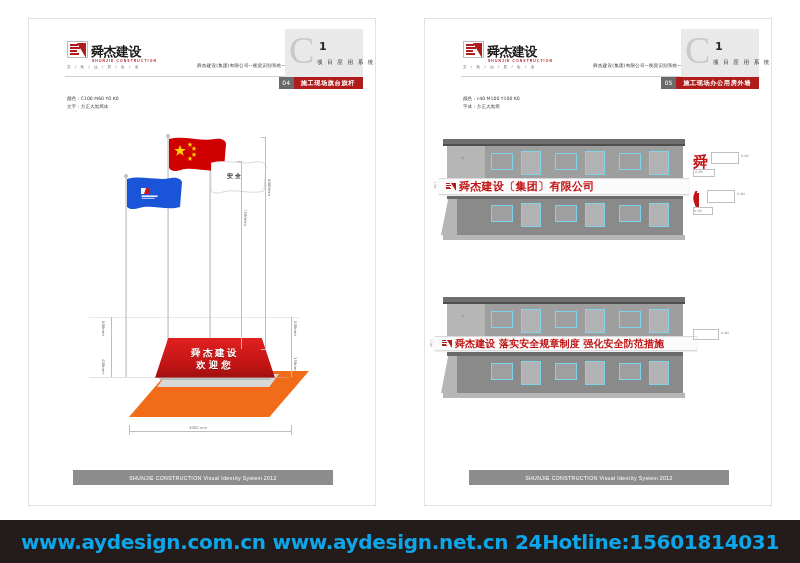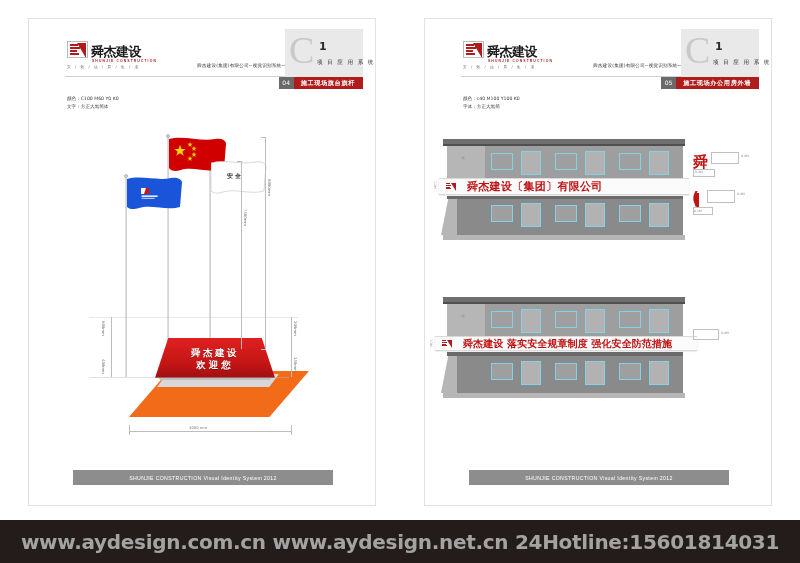--- a/index.html
+++ b/index.html
@@ -182,21 +182,21 @@
   .win {
     position: absolute; border: 0.6px solid #7fd4ea; background: #a8a8a8;
   }
   .win.dbl { background: #9f9f9f; }
   .door { position: absolute; border: 0.6px solid #7fd4ea; background: #b2b2b2; }
   .band { position: absolute; background: #6a6a6a; }
 
   .banner {
     position: absolute; background: #fbfbfb;
     border-top: 0.6px solid #d9d9d9; border-bottom: 0.6px solid #d9d9d9;
-    display: flex; align-items: center; gap: 11px; padding-left: 6px;
+    display: flex; align-items: center; gap: 3px; padding-left: 6px;
     box-shadow: 0 0.5px 1.5px rgba(0,0,0,.18);
     text-align: center;
   }
   .banner .bmark { width: 11px; height: 9px; position: relative; flex: none; }
   .banner .bmark i { position: absolute; display: block; background: #b01c1c; }
   .banner .bmark .s1 { left: 0.5px; top: 1px;   width: 4.5px; height: 1px; }
   .banner .bmark .s2 { left: 0.5px; top: 2.8px; width: 5.5px; height: 1px; }
   .banner .bmark .s3 { left: 0.5px; top: 4.6px; width: 4px;   height: 1px; }
   .banner .bmark .s4 { left: 0.5px; top: 6.4px; width: 5px;   height: 1px; }
   .banner .bmark .tri {
@@ -228,21 +228,21 @@
   .minilabel.vert { writing-mode: vertical-rl; }
 
   
   #promo {
     position: absolute; left: 0; bottom: 0; width: 800px; height: 43px;
     background: #241c1a;
     display: flex; align-items: center; justify-content: center;
   }
   #promo .ptext {
     font-family: "DejaVu Sans", sans-serif;
-    font-size: 20px; font-weight: bold; color: #a3a3a3;
+    font-size: 20px; font-weight: bold; color: #0ea5e9;
     letter-spacing: -0.3px; white-space: nowrap;
   }
 </style>
 </head>
 <body>
 
 <div id="root">
 
   <div class="page" id="page-left">
 

